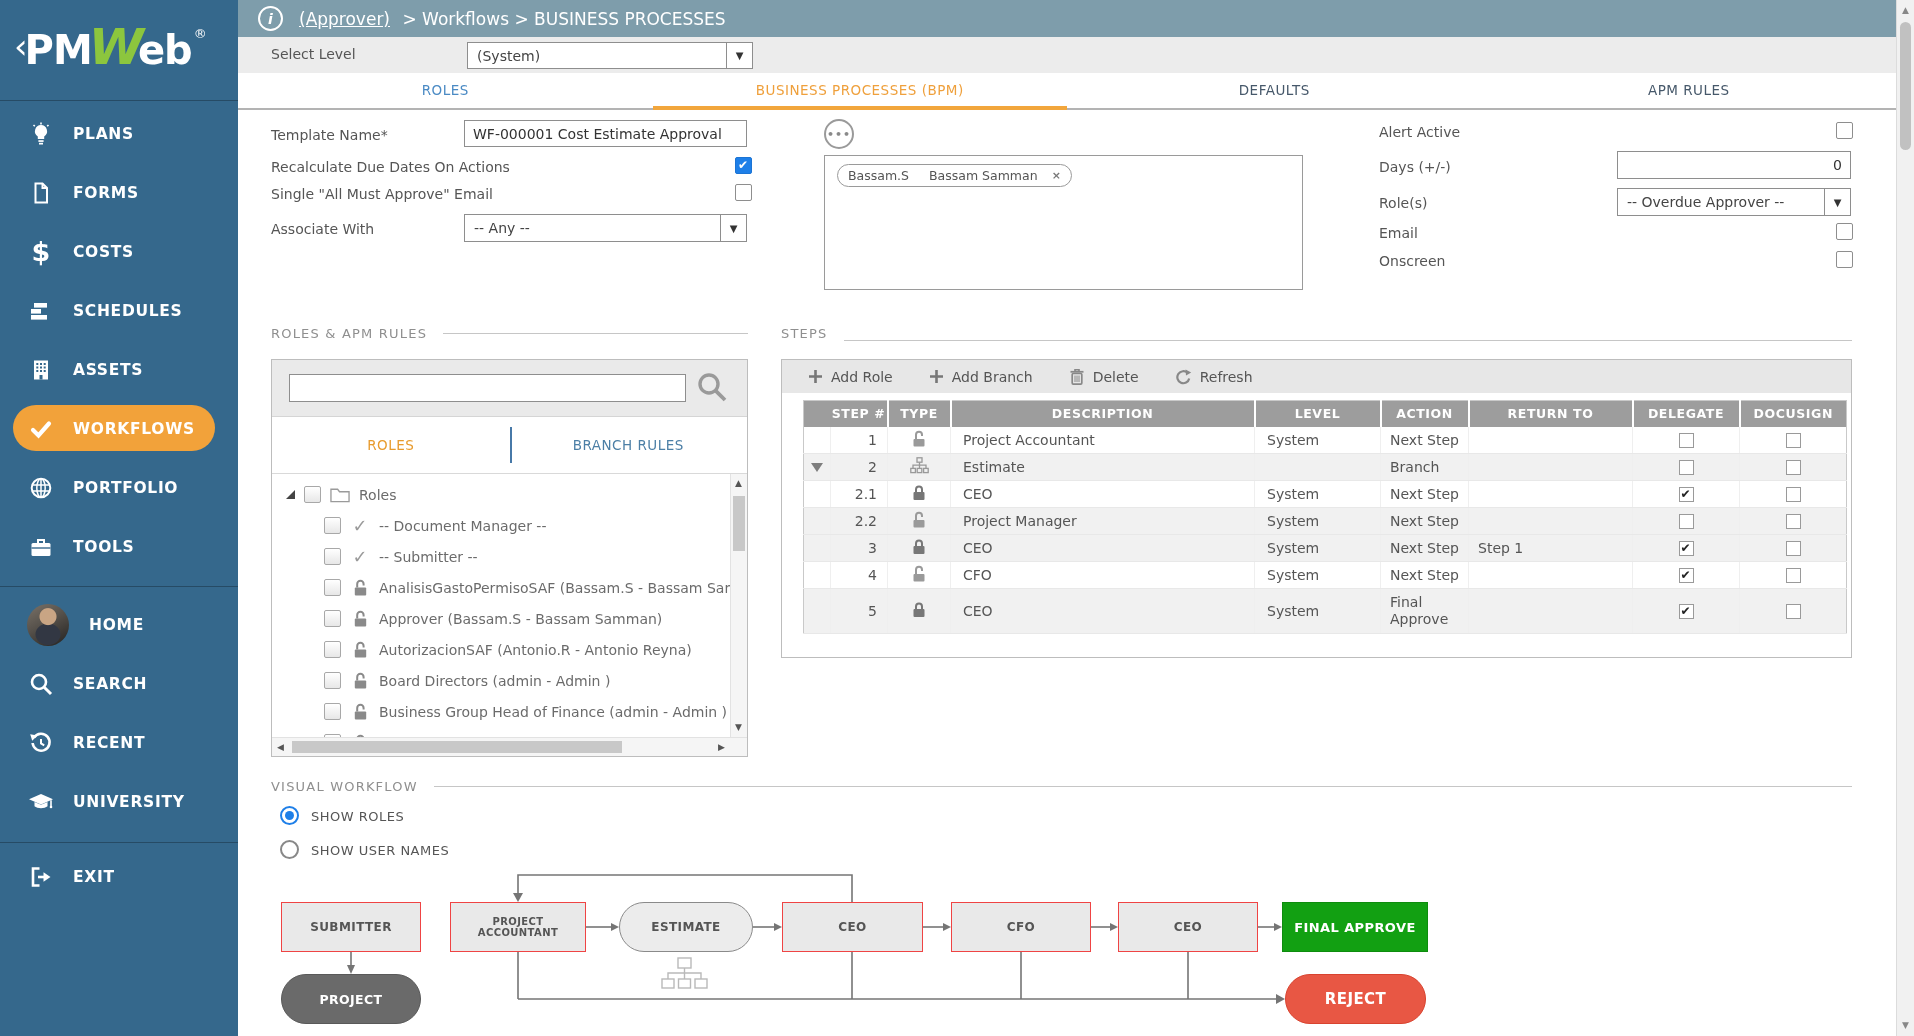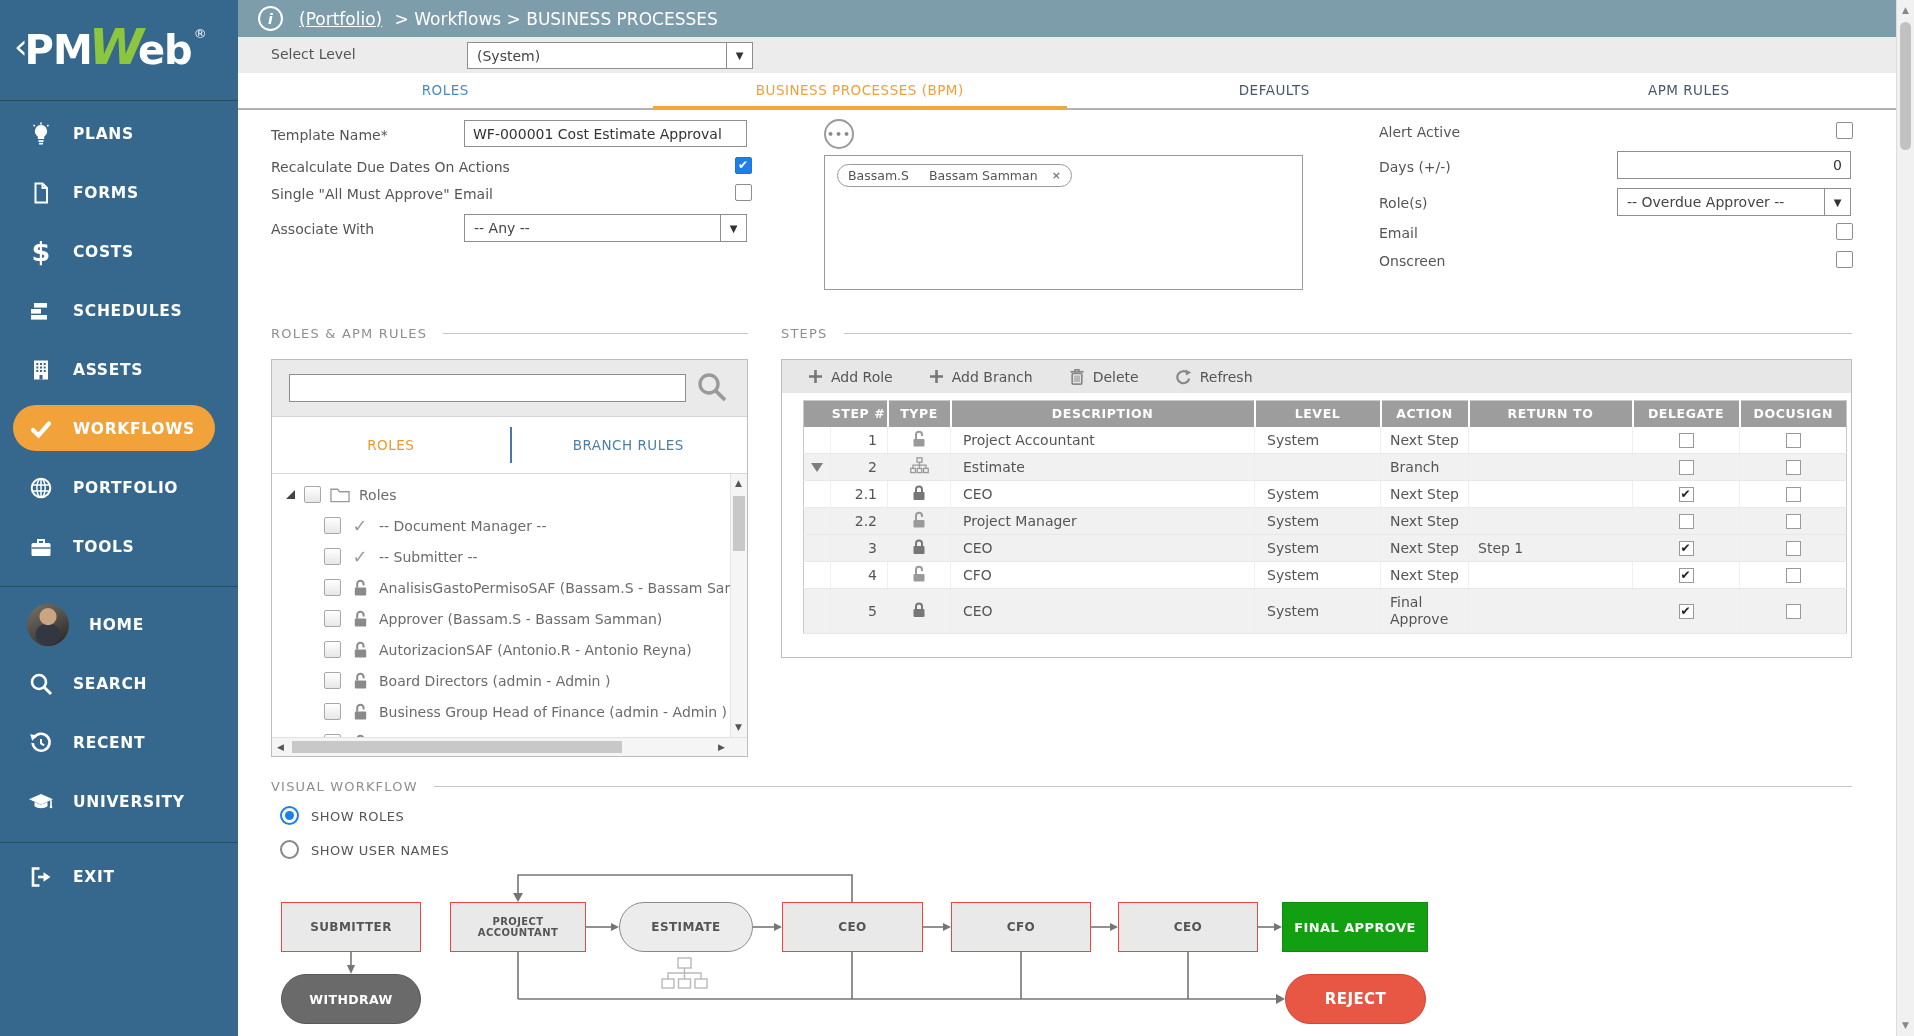--- a/index.html
+++ b/index.html
@@ -281,21 +281,21 @@
             </svg>
         </span>
         <span class="nav-label">EXIT</span>
       </div>
     </nav>
   </aside>
 
   <header class="topbar">
     <span class="info-ic">i</span>
     <span class="crumb">
-      <span class="lnk">(Portfolio)</span>
+      <span class="lnk">(Approver)</span>
       <span class="rest">&gt; Workflows &gt; BUSINESS PROCESSES</span>
     </span>
   </header>
 
   <div class="select-row">
     <span class="lbl">Select Level</span>
     <div class="combo" style="left:229px; top:5px; width:286px; height:27px;">
       <span class="combo-val">(System)</span>
       <span class="combo-btn">▼</span>
     </div>
@@ -475,21 +475,21 @@
       <div class="thumb"></div>
       <span class="scroll-arr" style="left:4px; bottom:5px;">▼</span>
     </div>
     <div class="tree-hscroll">
       <span class="scroll-arr" style="left:5px; top:5px;">◀</span>
       <div class="thumb"></div>
       <span class="scroll-arr" style="right:22px; top:5px;">▶</span>
     </div>
   </div>
 
-  <div class="sec-title" style="left:781px; top:326px; width:1071px;">
+  <div class="sec-title" style="left:781px; top:326px; width:1071px;align-items:flex-end;">
     <span>STEPS</span>
       <span class="line"></span>
   </div>
 
   <div class="sp">
     <div class="sp-toolbar">
       <span class="tb-btn">
         <svg width="15" height="15" viewBox="0 0 15 15">
             <path d="M7.5 1v13M1 7.5h13" stroke="#777" stroke-width="2.6"></path>
           </svg>
@@ -693,21 +693,21 @@
     </g>
   </svg>
 
   <div class="node" style="left:281px; top:902px; width:140px; height:50px;">SUBMITTER</div>
   <div class="node small-text" style="left:450px; top:902px; width:136px; height:50px;">PROJECT ACCOUNTANT</div>
   <div class="node stadium" style="left:619px; top:902px; width:134px; height:50px;">ESTIMATE</div>
   <div class="node" style="left:782px; top:902px; width:141px; height:50px;">CEO</div>
   <div class="node" style="left:951px; top:902px; width:140px; height:50px;">CFO</div>
   <div class="node" style="left:1118px; top:902px; width:140px; height:50px;">CEO</div>
   <div class="node green" style="left:1282px; top:902px; width:146px; height:50px;">FINAL APPROVE</div>
-  <div class="node dark" style="left:281px; top:974px; width:140px; height:50px;">WITHDRAW</div>
+  <div class="node dark" style="left:281px; top:974px; width:140px; height:50px;">PROJECT</div>
   <div class="node red" style="left:1285px; top:974px; width:141px; height:50px;">REJECT</div>
 
   <div class="pg-scroll">
     <span class="scroll-arr" style="left:5px; top:6px; color:#888;">▲</span>
     <div class="thumb"></div>
     <span class="scroll-arr" style="left:5px; bottom:6px; color:#888;">▼</span>
   </div>
 
 </div>
 

